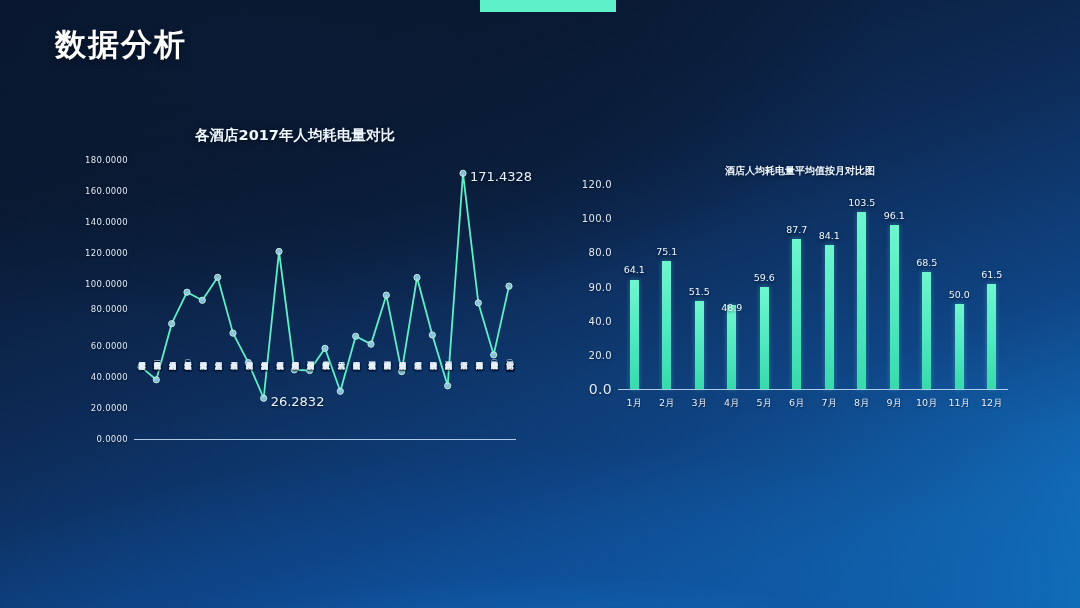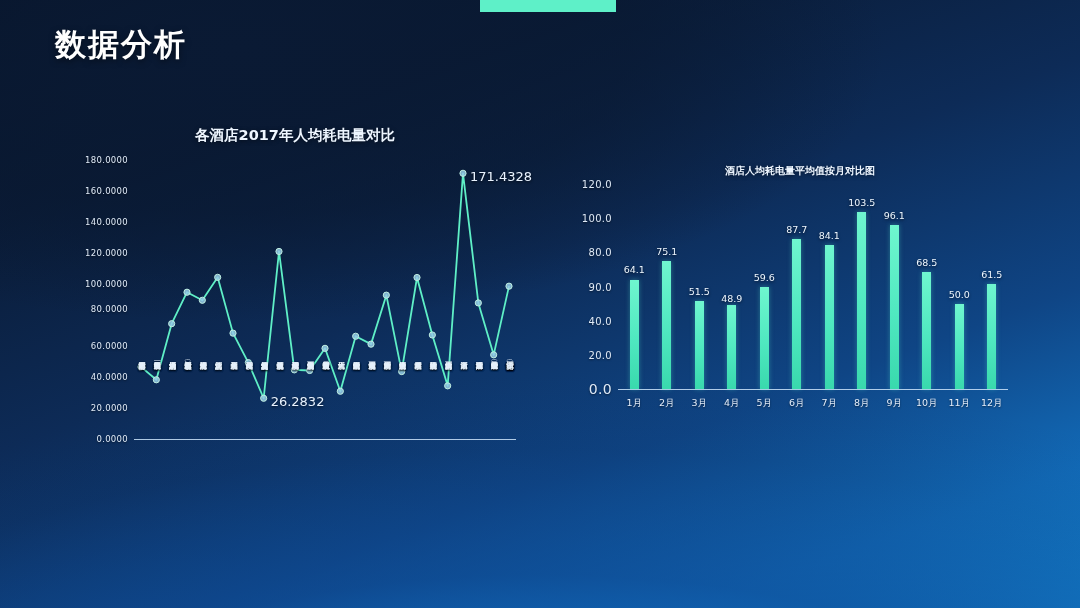--- a/index.html
+++ b/index.html
@@ -191,21 +191,21 @@
           <div class="bar" style="left: 11.75px; width: 9px; height: 109.504px;"></div>
           <div class="bar-val" style="left: 16.25px; top: 80.4958px;">64.1</div>
           <div class="bar-cat" style="left: 16.25px; top: 213px;">1月</div>
           <div class="bar" style="left: 44.25px; width: 9px; height: 128.296px;"></div>
           <div class="bar-val" style="left: 48.75px; top: 61.7042px;">75.1</div>
           <div class="bar-cat" style="left: 48.75px; top: 213px;">2月</div>
           <div class="bar" style="left: 76.75px; width: 9px; height: 87.9792px;"></div>
           <div class="bar-val" style="left: 81.25px; top: 102.021px;">51.5</div>
           <div class="bar-cat" style="left: 81.25px; top: 213px;">3月</div>
           <div class="bar" style="left: 109.25px; width: 9px; height: 83.5375px;"></div>
-          <div class="bar-val" style="left: 113.75px; top: 109px;">48.9</div>
+          <div class="bar-val" style="left: 113.75px; top: 118px;">48.9</div>
           <div class="bar-cat" style="left: 113.75px; top: 213px;">4月</div>
           <div class="bar" style="left: 141.75px; width: 9px; height: 101.817px;"></div>
           <div class="bar-val" style="left: 146.25px; top: 88.1833px;">59.6</div>
           <div class="bar-cat" style="left: 146.25px; top: 213px;">5月</div>
           <div class="bar" style="left: 174.25px; width: 9px; height: 149.821px;"></div>
           <div class="bar-val" style="left: 178.75px; top: 40.1792px;">87.7</div>
           <div class="bar-cat" style="left: 178.75px; top: 213px;">6月</div>
           <div class="bar" style="left: 206.75px; width: 9px; height: 143.671px;"></div>
           <div class="bar-val" style="left: 211.25px; top: 46.3292px;">84.1</div>
           <div class="bar-cat" style="left: 211.25px; top: 213px;">7月</div>

